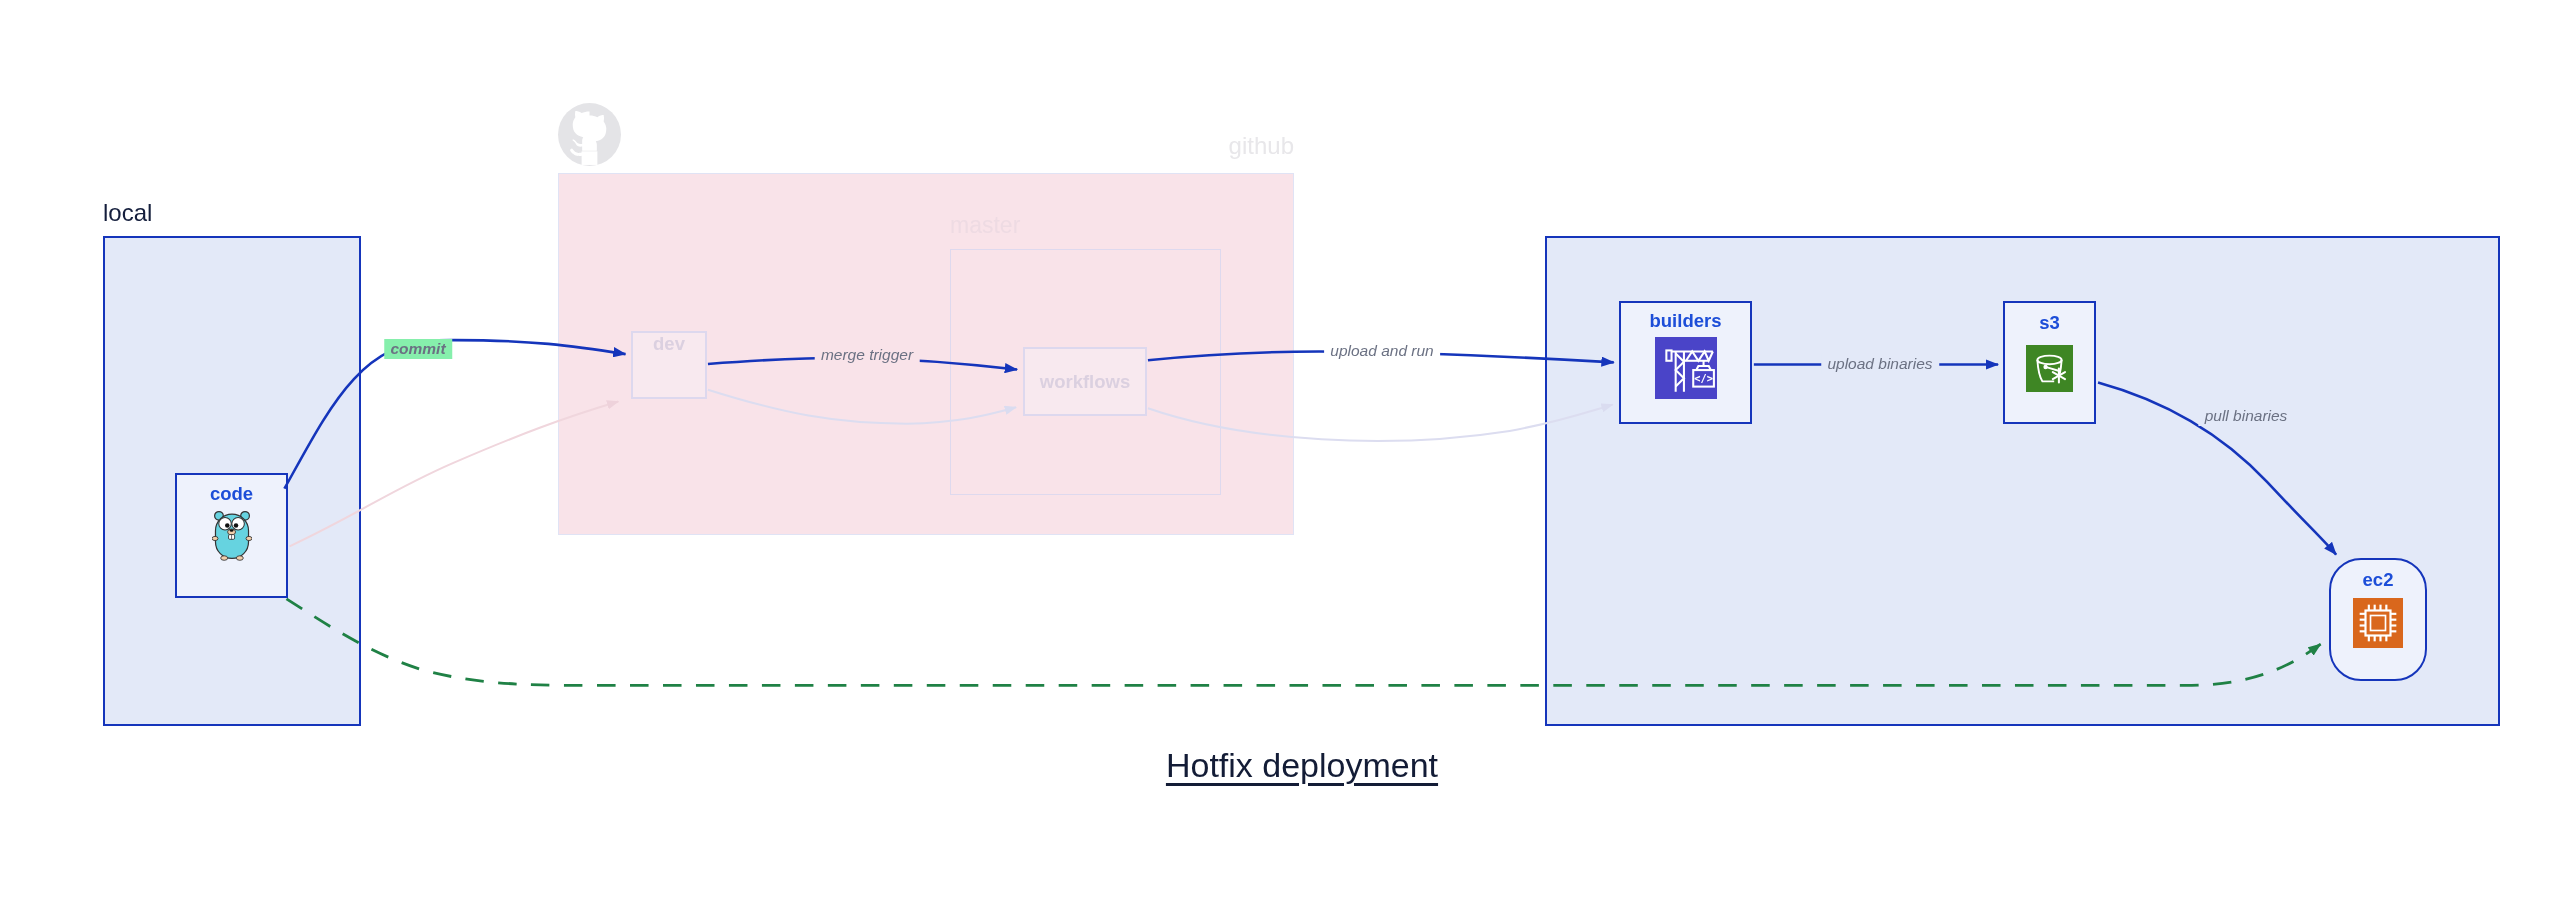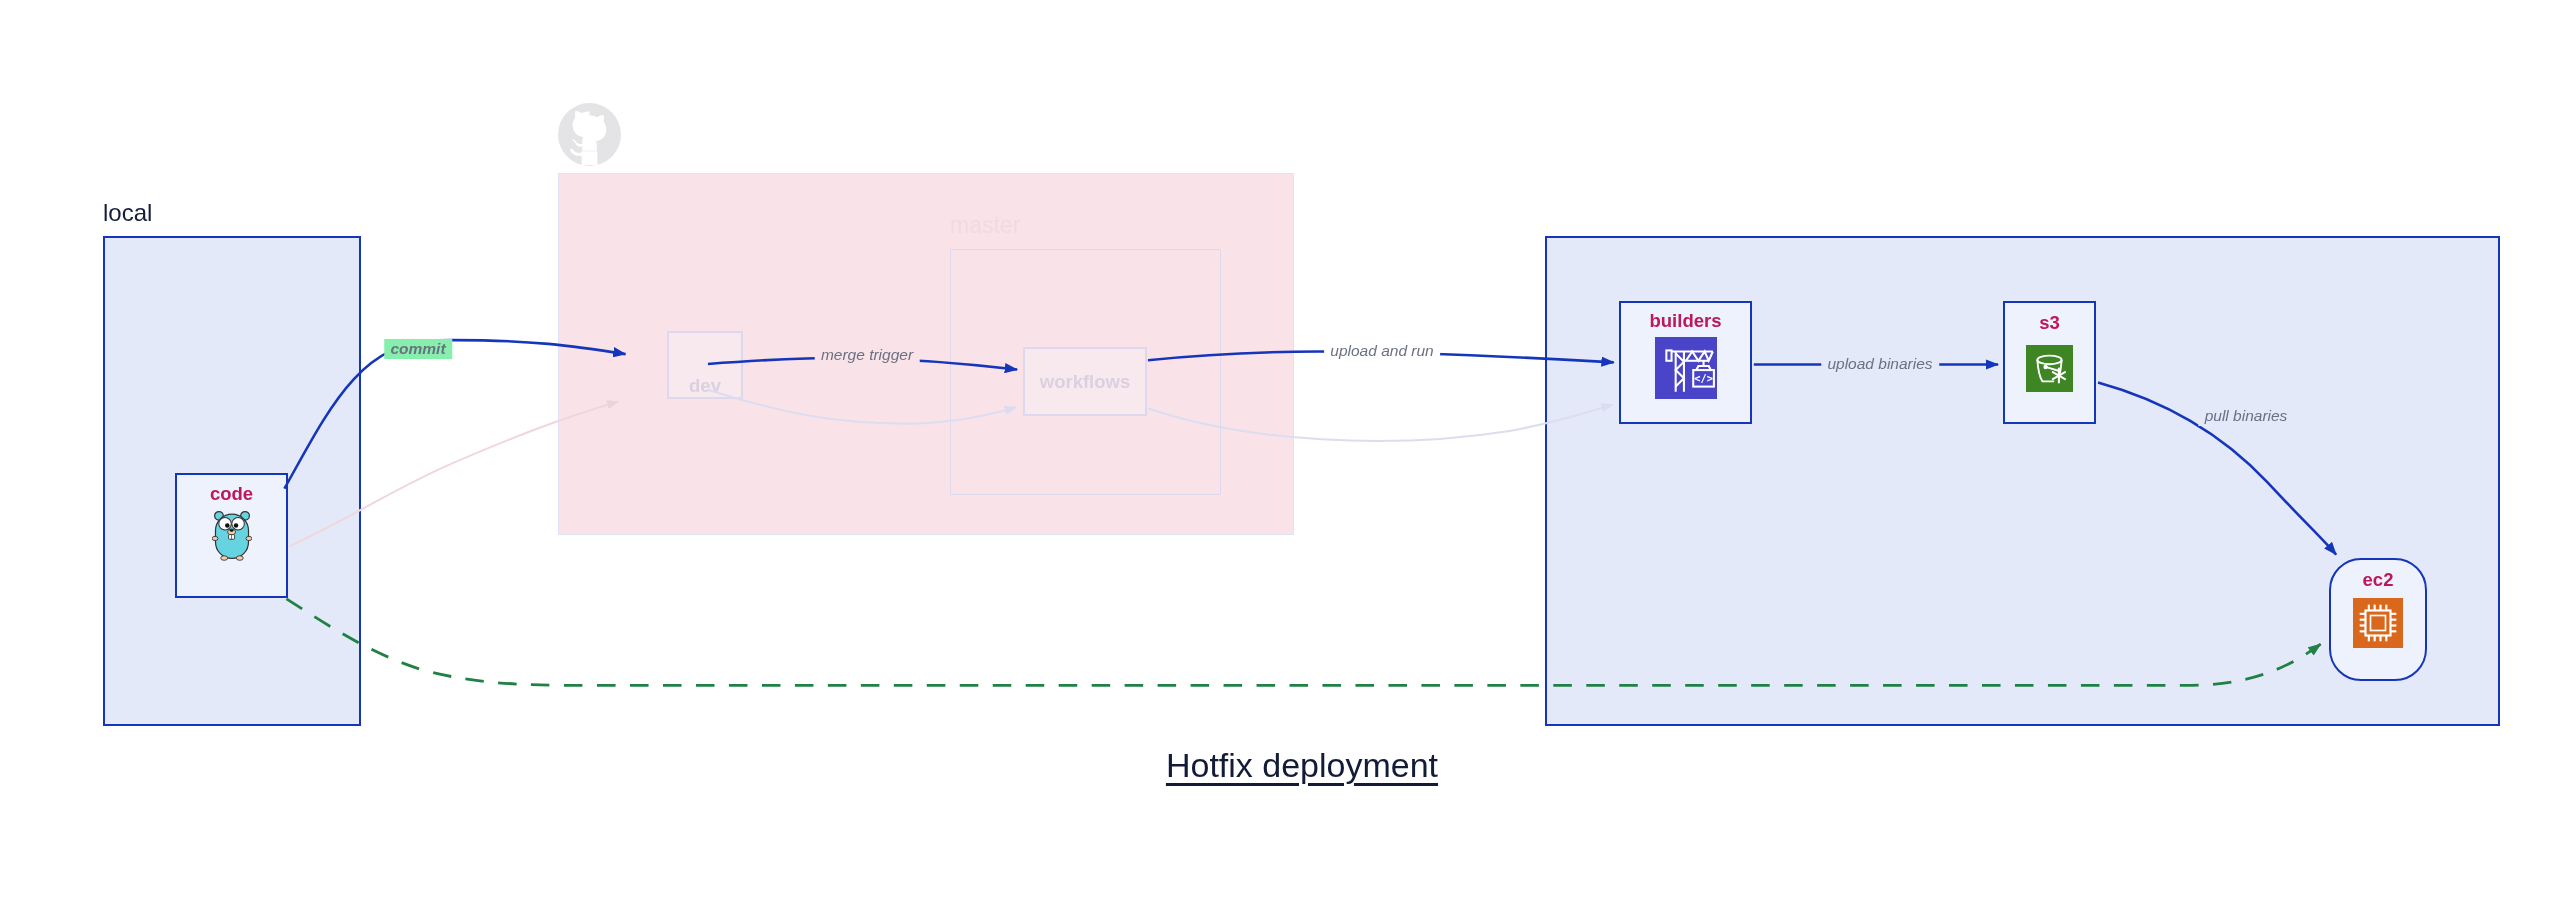--- a/index.html
+++ b/index.html
@@ -16,25 +16,25 @@
   .container-label{position:absolute;font-size:24px;color:#141e3c;text-align:left;}
   #label-local{left:103px;top:199px;width:258px;}
   #label-aws{left:1545px;top:199px;width:955px;}
   #label-github{left:779px;top:132px;width:515px;text-align:right;color:#e8e7ea;font-size:24px;}
   #label-master{left:950px;top:212px;width:271px;color:#eedbe3;font-size:23px;}
 
   
   .node{position:absolute;box-sizing:border-box;display:flex;flex-direction:column;align-items:center;}
   .node-blue{background:#eef2fc;border:2.6px solid #1535bb;}
   .node-faded{background:#f8e9ef;border:2.1px solid #ddd8ee;}
-  .node-label{font-weight:bold;font-size:18.5px;color:#be185d;}
+  .node-label{font-weight:bold;font-size:18.5px;color:#1d4ed8;}
   .node-faded .node-label{color:#dbd0e0;}
 
   #node-code{left:175px;top:473px;width:113px;height:125px;padding-top:8.2px;gap:4.1px;}
-  #node-dev{left:631px;top:331px;width:76px;height:68px;justify-content:flex-end;margin-left:36px;}
+  #node-dev{left:631px;top:331px;width:76px;height:68px;justify-content:flex-start;}
   #node-workflows{left:1023px;top:347px;width:124px;height:69px;justify-content:center;}
   #node-builders{left:1619px;top:301px;width:133px;height:123px;padding-top:7.2px;gap:5.2px;}
   #node-s3{left:2003px;top:301px;width:93px;height:123px;padding-top:9.3px;gap:11px;}
   #node-ec2{left:2329px;top:558px;width:98px;height:123px;padding-top:9.3px;gap:7.2px;border-radius:32px;}
 
   
   #github-logo{position:absolute;left:558px;top:103px;width:63px;height:63px;}
   #edge-layer{position:absolute;left:0;top:0;width:2604px;height:902px;pointer-events:none;}
 
   .edge-label{position:absolute;transform:translate(-50%,-50%);font-style:italic;font-size:15.5px;
@@ -57,20 +57,21 @@
   <svg id="github-logo" viewBox="0 0 120 120">
     <circle cx="60" cy="60" r="60" fill="#e4e4e7"></circle>
     <path fill="#ffffff" d="M60 16c-6 0-11 1-15 3-4-3-9-4-12-4-1 4-1 8 0 12-3 4-5 9-5 14 0 15 8 22 20 24-1 2-2 4-2 7v6c-6 1-9-1-12-5-2-2-3-4-6-4v3c3 1 5 4 6 6 2 4 6 6 12 5v8h28v-11c0-3-1-5-2-7 12-2 20-9 20-24 0-5-2-10-5-14 1-4 1-8 0-12-3 0-8 1-12 4-4-2-9-3-15-3z"></path>
     <rect x="45" y="92" width="30" height="26" fill="#ffffff"></rect>
     <path d="M46 97c-9 3-16-1-20-7" fill="none" stroke="#ffffff" stroke-width="6" stroke-linecap="round" stroke-dasharray="5 4"></path>
   </svg>
 
   <div class="container-label" id="label-local">local</div>
   <div class="container-box" id="box-local"></div>
 
+  <div class="container-label" id="label-github">github</div>
   <div class="container-box" id="box-github"></div>
 
   <div class="container-label" id="label-master">master</div>
   <div class="container-box" id="box-master"></div>
 
   <div class="container-box" id="box-aws"></div>
 
   <div class="node node-blue" id="node-code">
     <div class="node-label">code</div>
     <svg width="40" height="52" viewBox="0 0 46 58">

